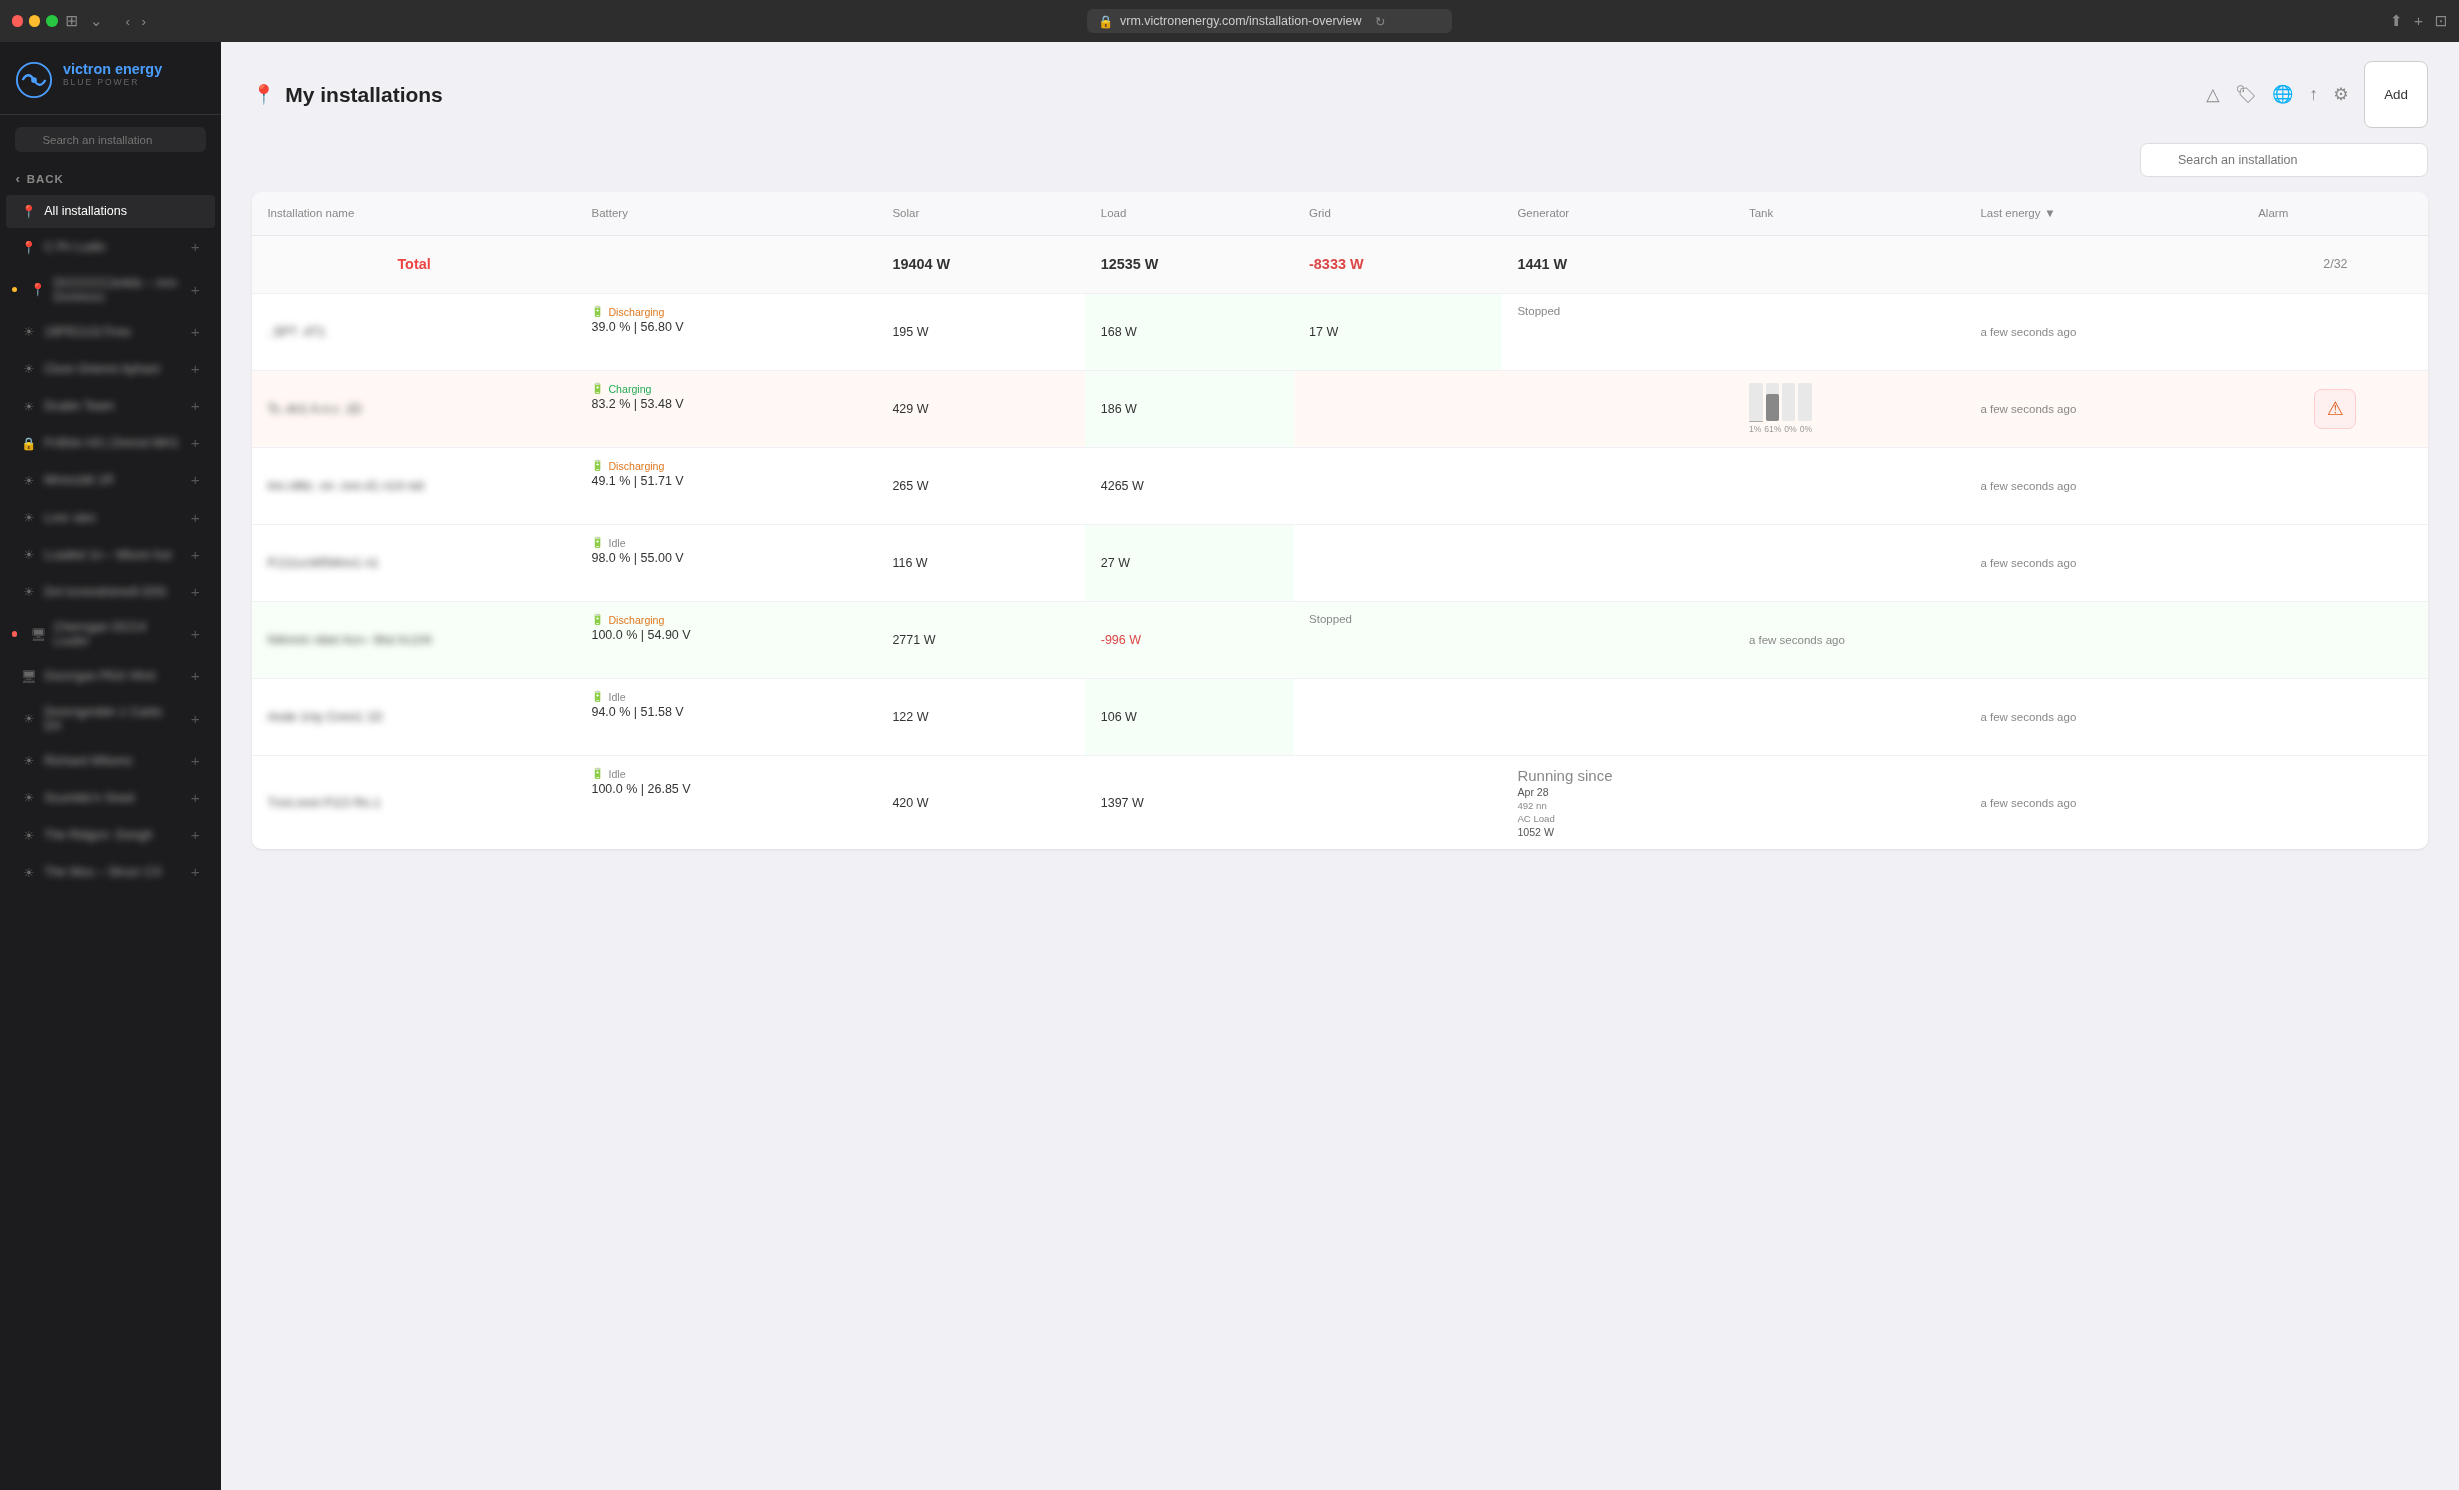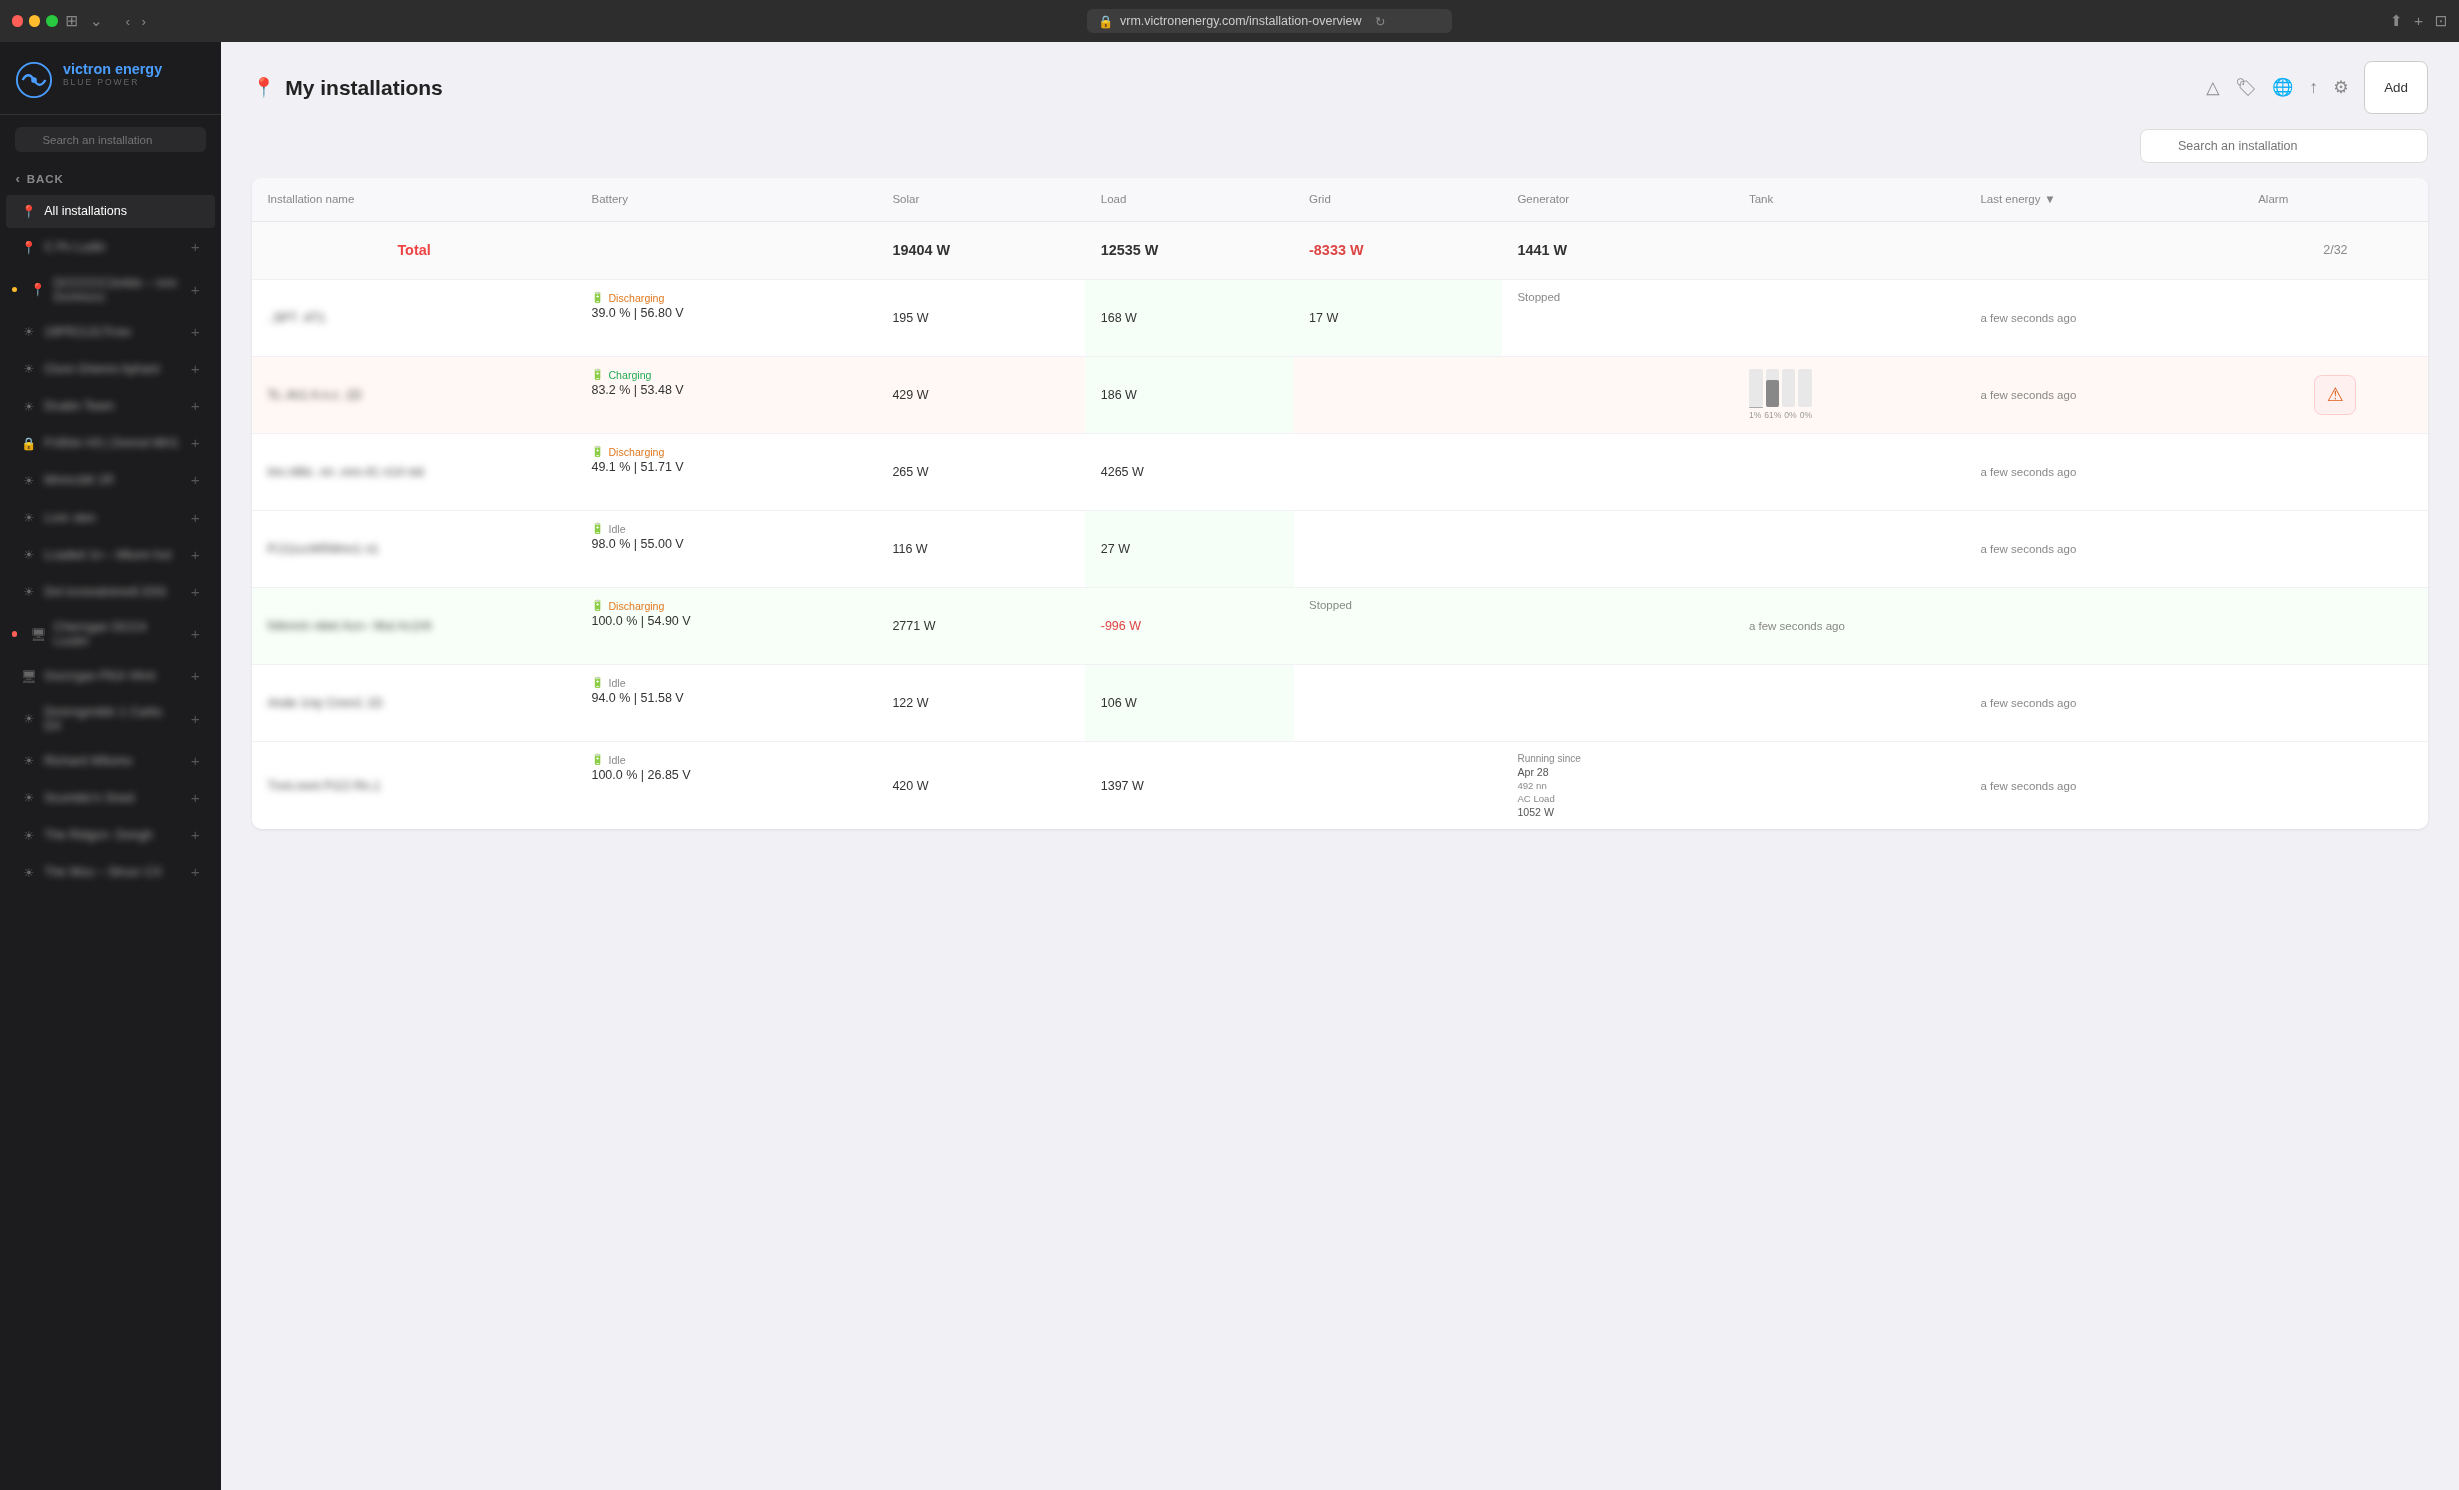--- a/index.html
+++ b/index.html
@@ -43,21 +43,21 @@
     .sidebar-icon { width: 15.4px; height: 15.4px; display: inline-flex; align-items: center; justify-content: center; color: #666; font-size: 12.5px; }
 
     
     .main { flex: 1; background: #f0f0f5; overflow-y: auto; }
     .header { background: #f0f0f5; padding: 19px 31px 15.4px; display: flex; align-items: center; justify-content: space-between; }
     .page-title-area { display: flex; align-items: center; gap: 9.6px; }
     .location-icon { color: #555; font-size: 19px; }
     .page-title { font-size: 21px; font-weight: 600; color: #222; }
     .header-actions { display: flex; align-items: center; gap: 15.4px; }
     .header-icon { color: #888; font-size: 17.3px; cursor: pointer; }
-    .add-btn { background: #fff; border: 1.4px solid #ccc; border-radius: 7.7px; padding: 18px 19px; font-size: 13.4px; font-weight: 500; cursor: pointer; color: #333; }
+    .add-btn { background: #fff; border: 1.4px solid #ccc; border-radius: 7.7px; padding: 25px 19px; font-size: 13.4px; font-weight: 500; cursor: pointer; color: #333; }
 
     
     .content { padding: 0 31px 31px; }
     .search-bar-row { display: flex; justify-content: flex-end; margin-bottom: 15.4px; }
     .main-search { background: #fff; border: 1px solid #ddd; border-radius: 7.7px; padding: 8.6px 15.4px 8.6px 37px; width: 288px; font-size: 12.5px; color: #555; position: relative; }
     .main-search-wrapper { position: relative; }
     .main-search-wrapper::before { content: '🔍'; position: absolute; left: 11.5px; top: 50%; transform: translateY(-50%); font-size: 13.4px; }
 
     
     .table-wrapper { background: #fff; border-radius: 9.6px; overflow: hidden; box-shadow: 0 1px 2.9px rgba(0,0,0,0.08); }
@@ -532,21 +532,21 @@
           </div>
           <div class="td">
             <span>420 W</span>
           </div>
           <div class="td">
             <span>1397 W</span>
           </div>
           <div class="td"></div>
           <div class="td generator-cell">
             <div style="display:flex;flex-direction:column;gap:1.9px">
-              <span class="running-since" style="font-size:10px;color:#888">Running since</span>
+              <span class="running-since" style="font-size:15px;color:#888">Running since</span>
               <span style="font-size:10.6px;color:#555">Apr 28</span>
               <span style="font-size:9.6px;color:#888">492 nn</span>
               <span style="font-size:9.6px;color:#888">AC Load</span>
               <span style="font-size:10.6px;color:#555">1052 W</span>
             </div>
           </div>
           <div class="td"></div>
           <div class="td">
             <span class="last-update">a few seconds ago</span>
           </div>

